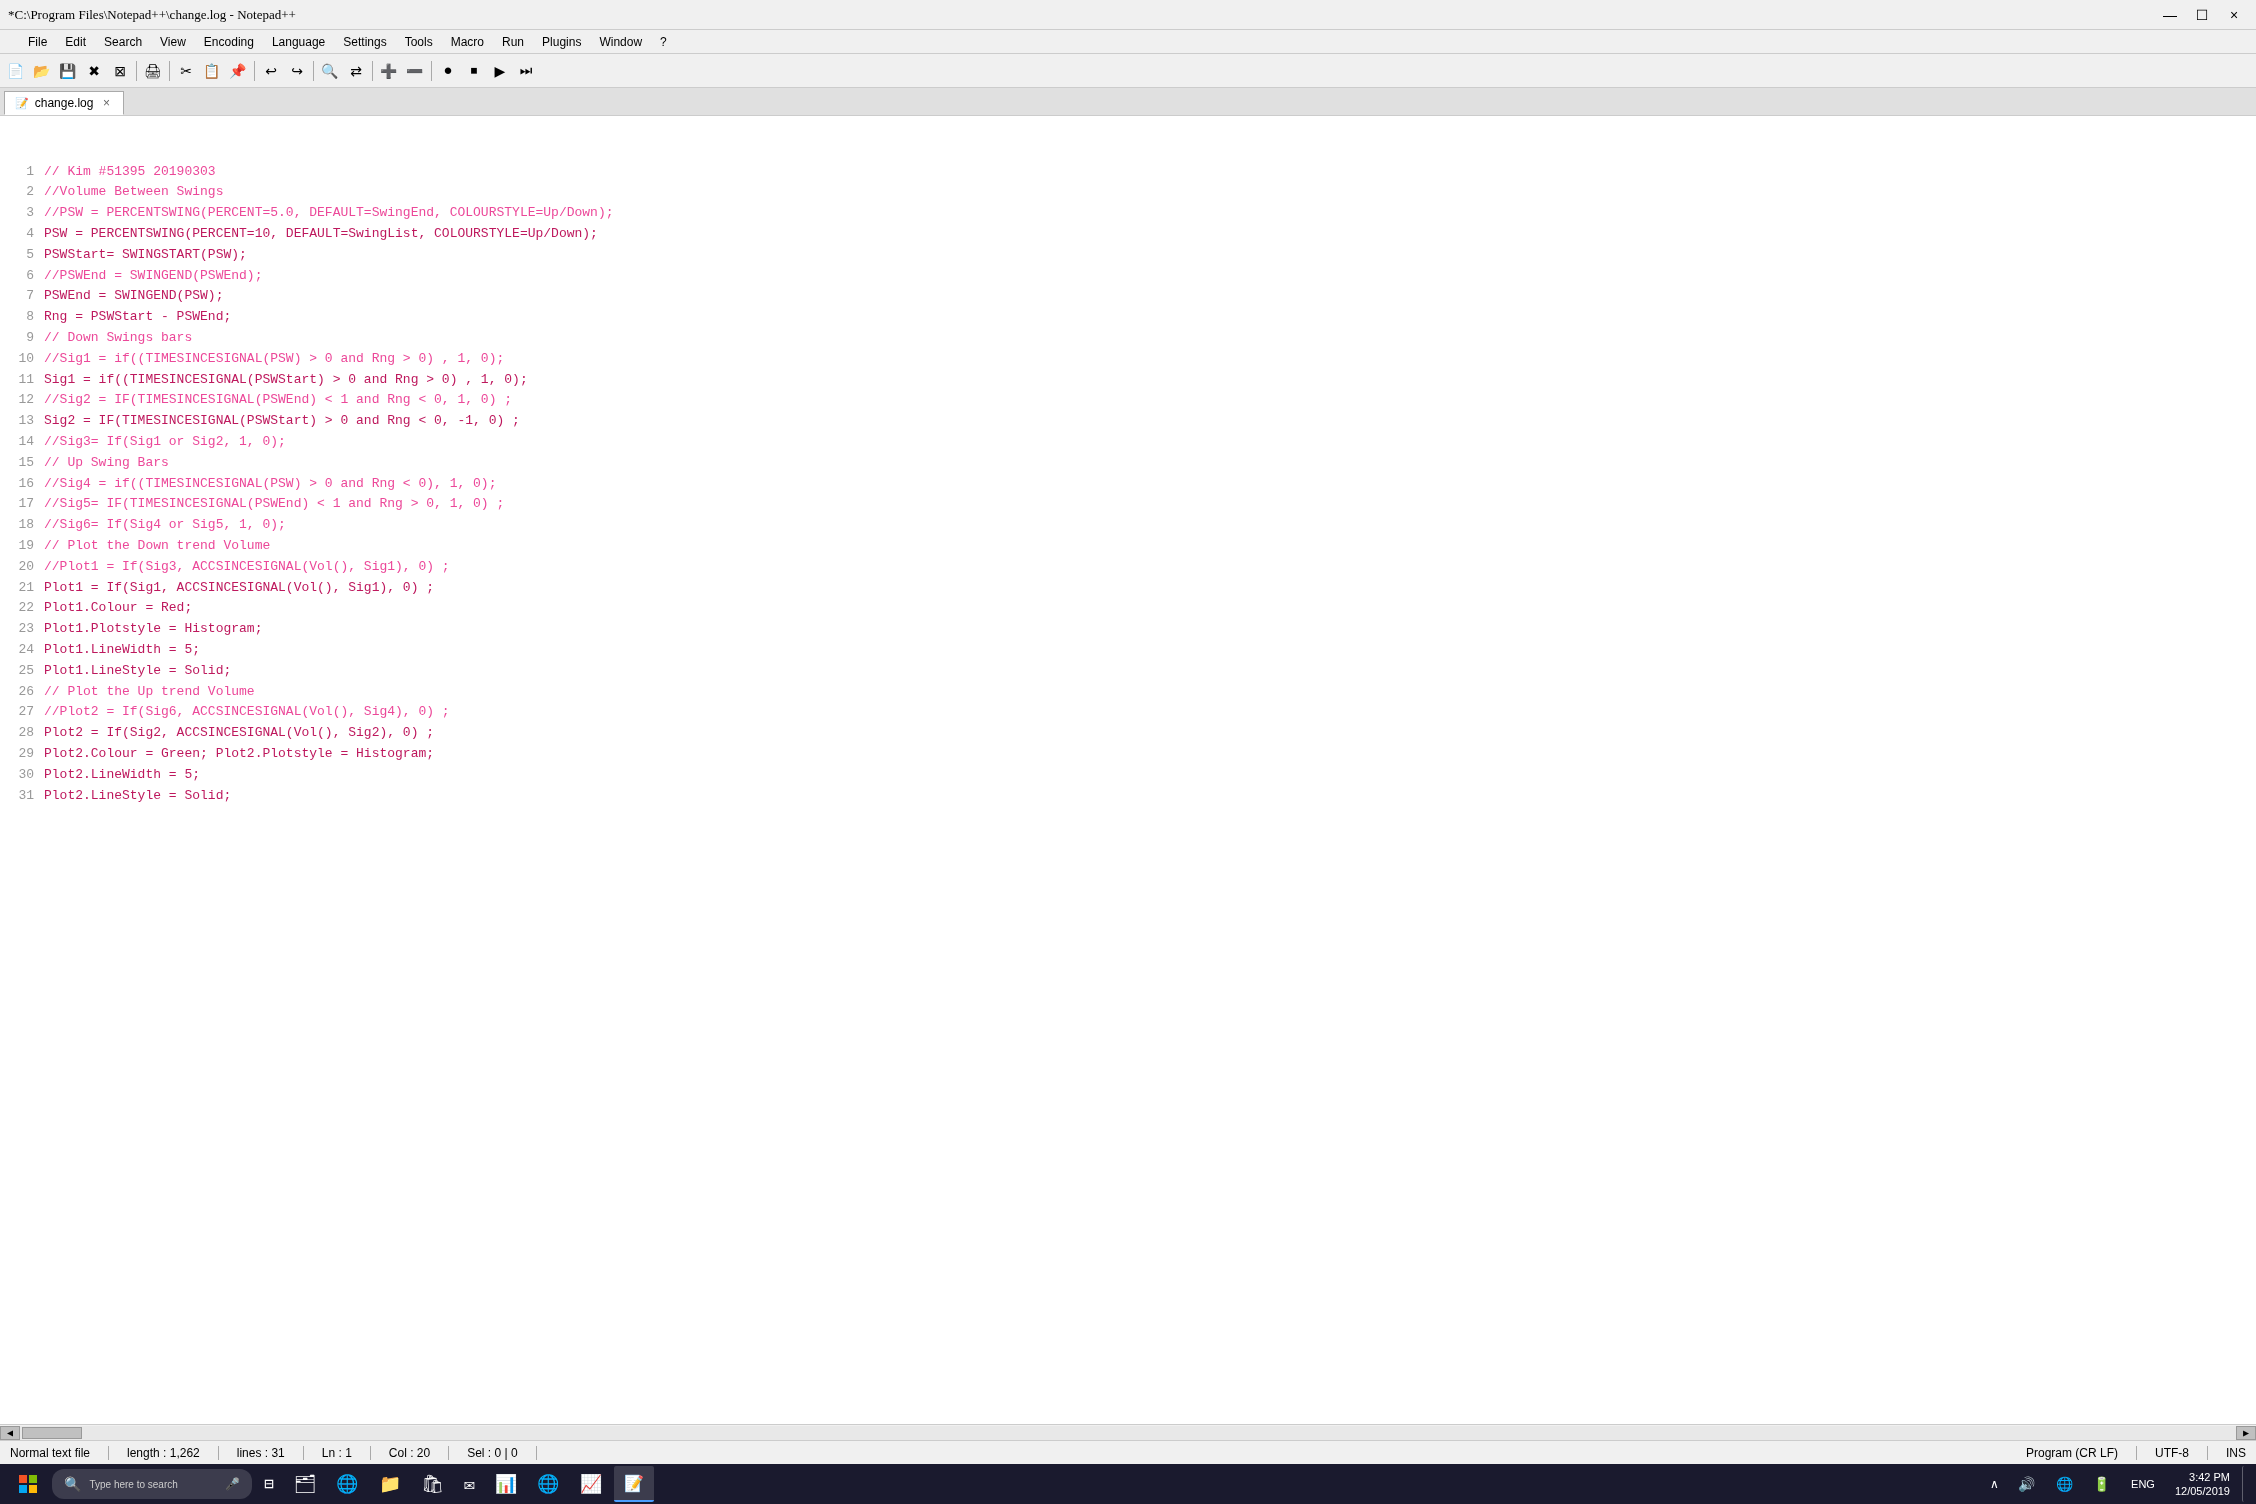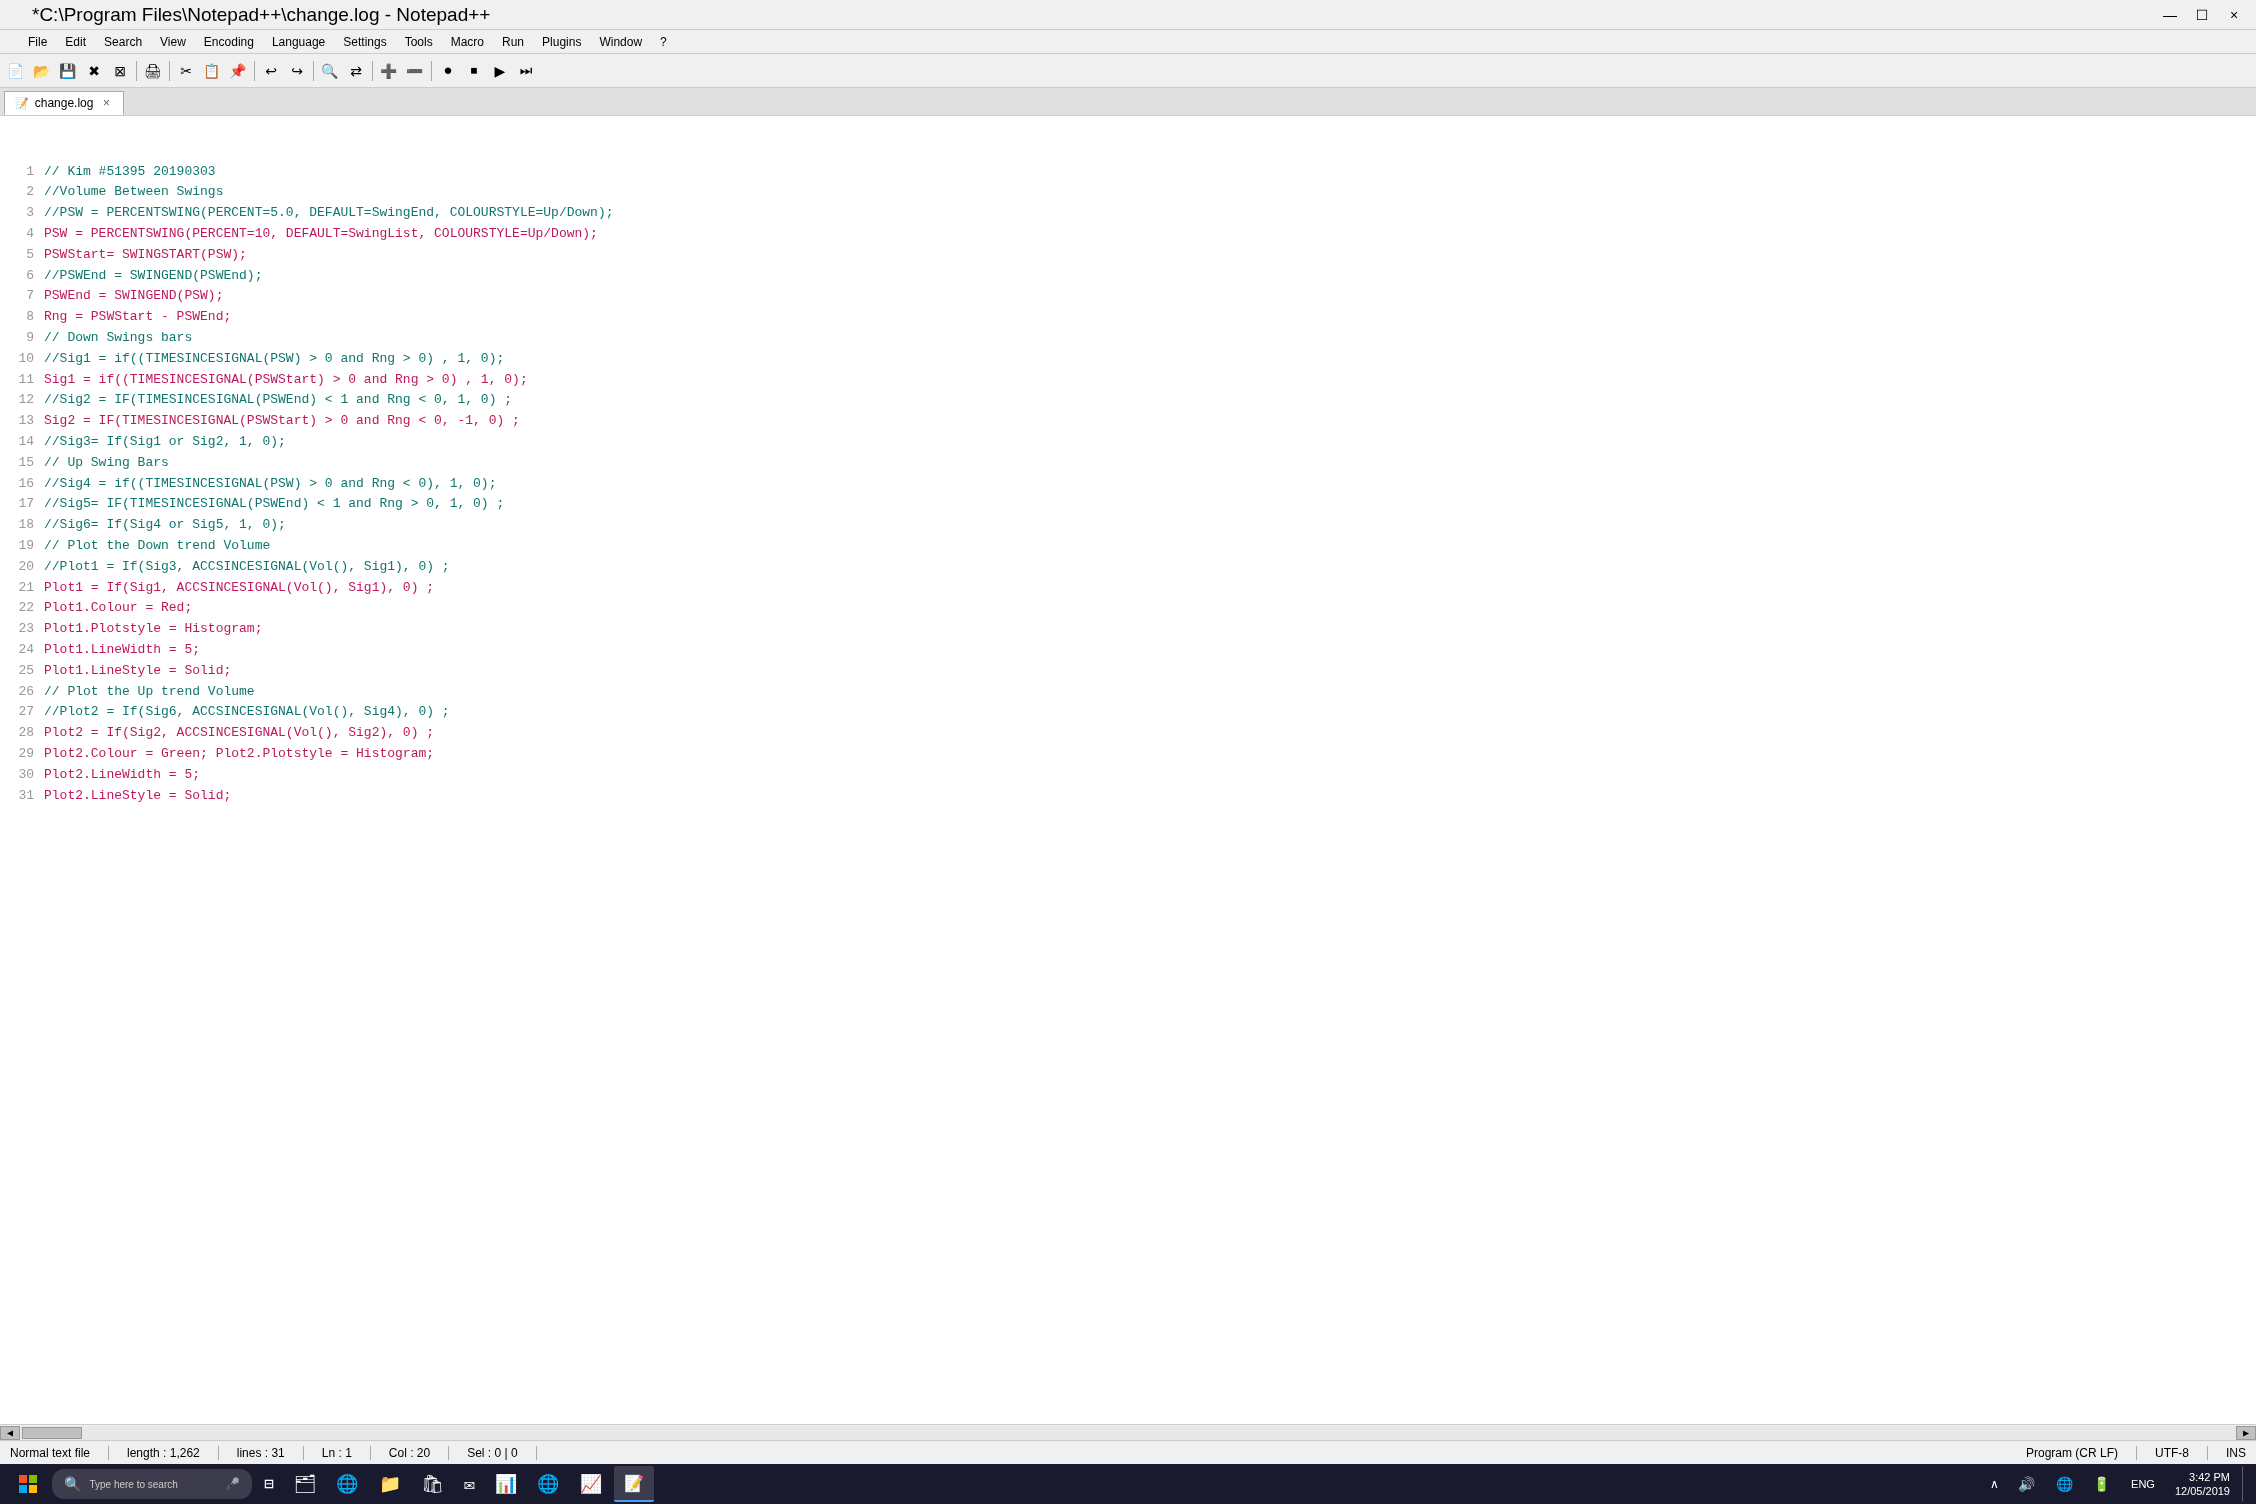--- a/index.html
+++ b/index.html
@@ -134,21 +134,21 @@
       padding: 4px 8px;
       overflow-x: auto;
       overflow-y: auto;
       line-height: 1.6;
       font-size: 13px;
       white-space: pre;
       background: #fff;
     }
 
     
-    .comment { color: #0f766e; }
+    .comment { color: #ec4899; }
     .normal { color: #be185d; }
 
     
     #status-bar {
       background: #f0f0f0;
       height: 24px;
       display: flex;
       align-items: center;
       padding: 0 10px;
       border-top: 1px solid #ccc;
@@ -242,21 +242,21 @@
     
     #editor::-webkit-scrollbar { width: 12px; }
     #code-area::-webkit-scrollbar { height: 12px; width: 12px; }
     #code-area::-webkit-scrollbar-track { background: #f0f0f0; }
     #code-area::-webkit-scrollbar-thumb { background: #c0c0c0; border: 1px solid #aaa; }
   </style>
 </head>
 <body>
 
 <div id="title-bar">
-  <span style="font-family:Liberation Sans, sans-serif;font-size:19px;margin-left:24px;">*C:\Program Files\Notepad++\change.log - Notepad++</span>
+  <span style="font-family:Liberation Serif, serif;font-size:13px;">*C:\Program Files\Notepad++\change.log - Notepad++</span>
   <div id="title-buttons">
     <button class="title-btn">—</button>
     <button class="title-btn">☐</button>
     <button class="title-btn close">×</button>
   </div>
 </div>
 
 <div id="menu-bar">
   <div class="menu-item">File</div>
   <div class="menu-item">Edit</div>

